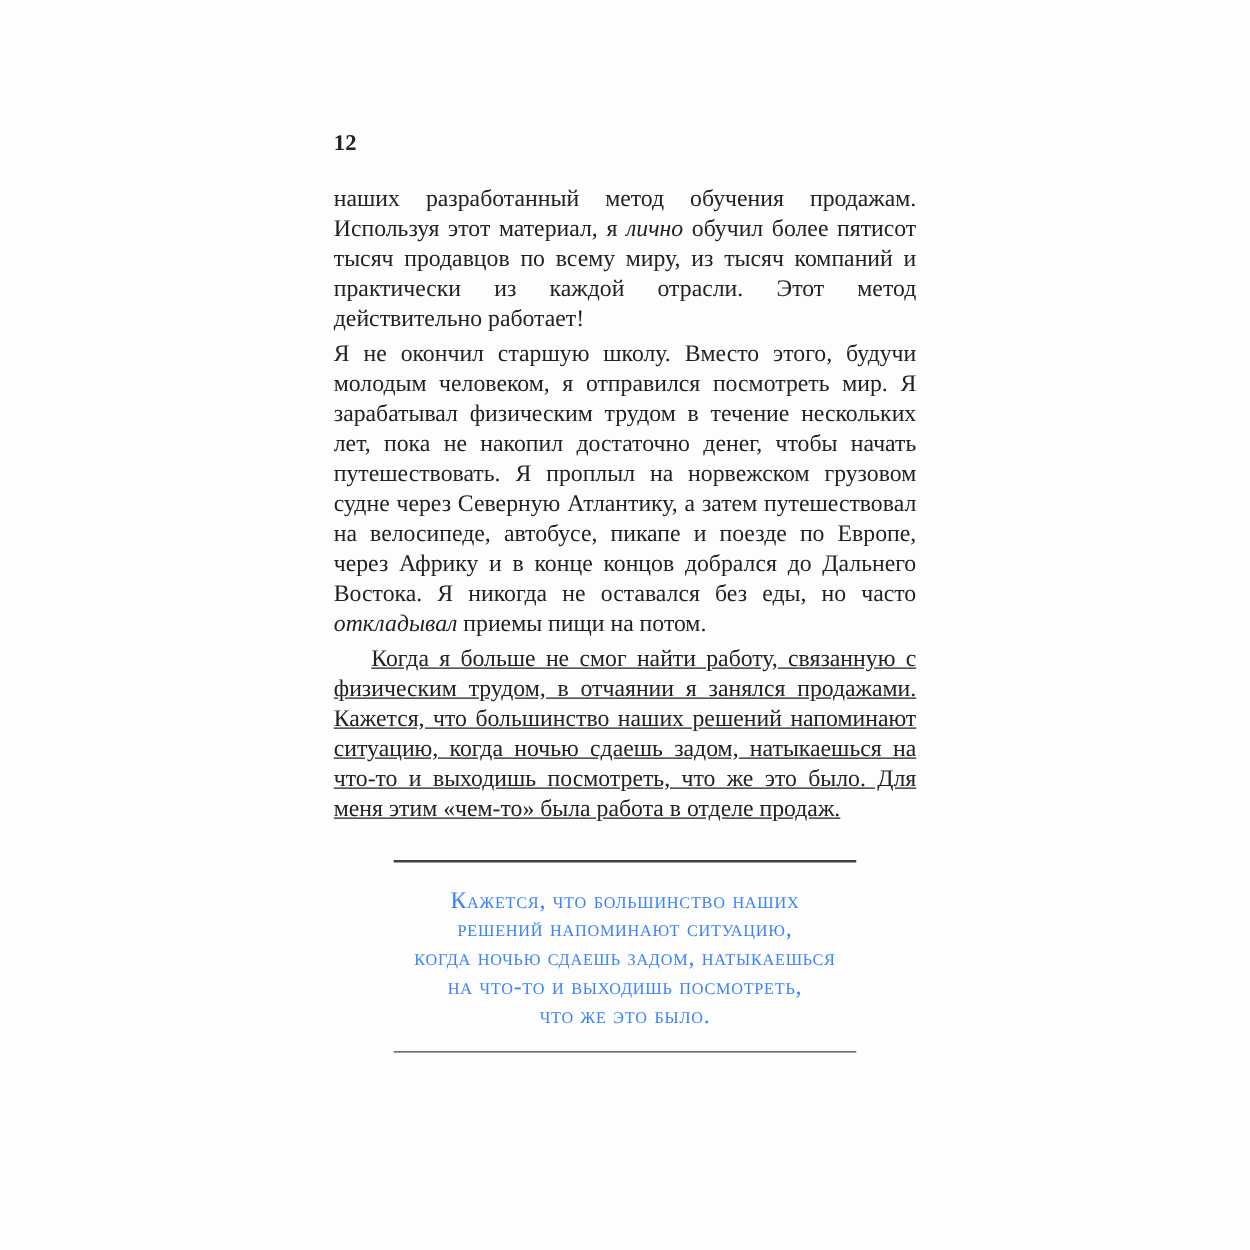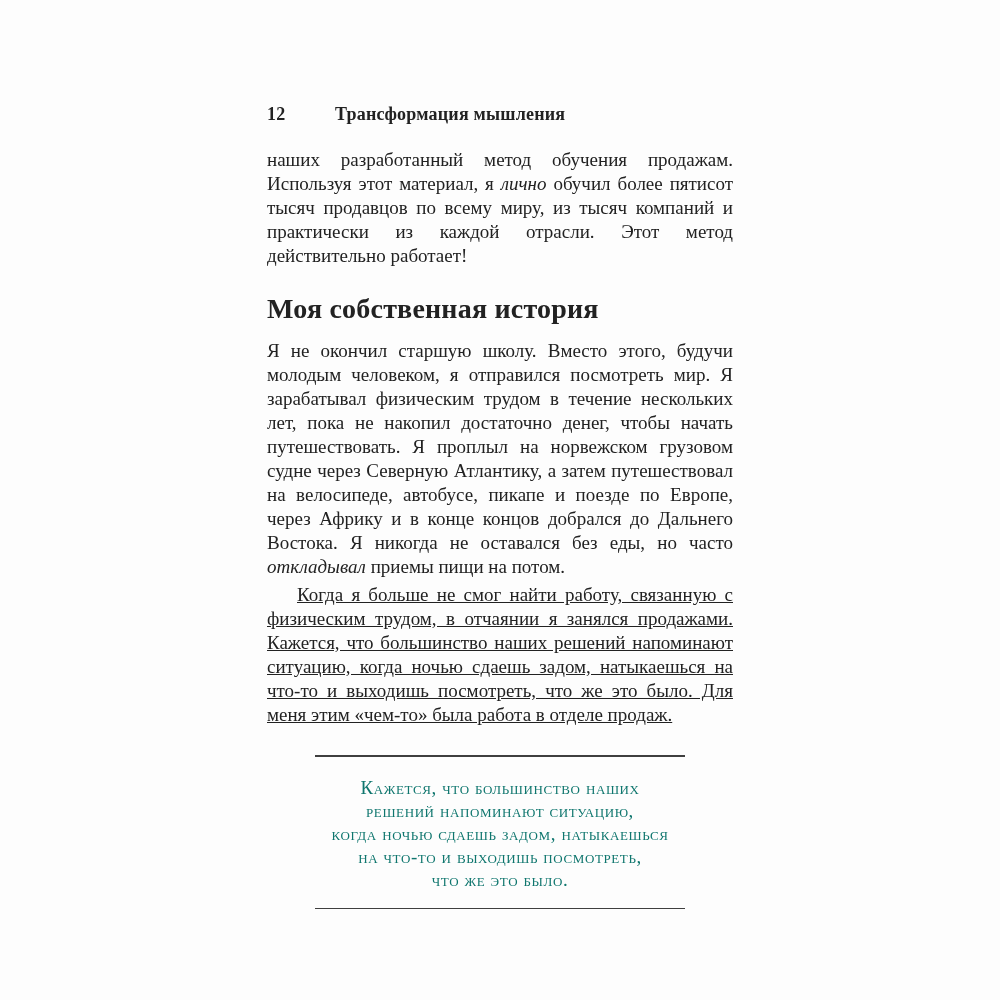--- a/index.html
+++ b/index.html
@@ -64,38 +64,36 @@
     background: var(--rule);
     border: none;
   }
   blockquote.quote-text {
     font-variant: small-caps;
     font-size: 19px;
     line-height: 23px;
     text-align: center;
     letter-spacing: 0.6px;
     white-space: pre-line;
-    color: #0f766e;
+    color: #3b82f6;
     padding: 19px 0 17px 0;
   }
 </style>
 </head>
 <body>
 
 <div class="page">
   <div class="content">
 
     <div class="running-header">
       <span class="page-number">12</span>
-      <span class="running-title">Трансформация мышления</span>
     </div>
 
     <p class="body-text"><span>наших разработанный метод обучения продажам. Используя этот материал, я </span><em>лично</em><span> обучил более пятисот тысяч продавцов по всему миру, из тысяч компаний и практически из каждой отрасли. Этот метод действительно работает!</span></p>
 
-    <h1 class="section-heading">Моя собственная история</h1>
 
     <p class="body-text flow"><span>Я не окончил старшую школу. Вместо этого, будучи молодым человеком, я отправился посмотреть мир. Я зарабатывал физическим трудом в течение нескольких лет, пока не накопил достаточно денег, чтобы начать путешествовать. Я проплыл на норвежском грузовом судне через Северную Атлантику, а затем путешествовал на велосипеде, автобусе, пикапе и поезде по Европе, через Африку и в конце концов добрался до Дальнего Востока. Я никогда не оставался без еды, но часто </span><em>откладывал</em><span> приемы пищи на потом.</span></p>
 
     <p class="body-text flow indent">Когда я больше не смог найти работу, связанную с физическим трудом, в отчаянии я занялся продажами. Кажется, что большинство наших решений напоминают ситуацию, когда ночью сдаешь задом, натыкаешься на что-то и выходишь посмотреть, что же это было. Для меня этим «чем-то» была работа в отделе продаж.</p>
 
     <figure class="pull-quote">
       <div class="quote-rule"></div>
       <blockquote class="quote-text">Кажется, что большинство наших
 решений напоминают ситуацию,
 когда ночью сдаешь задом, натыкаешься

